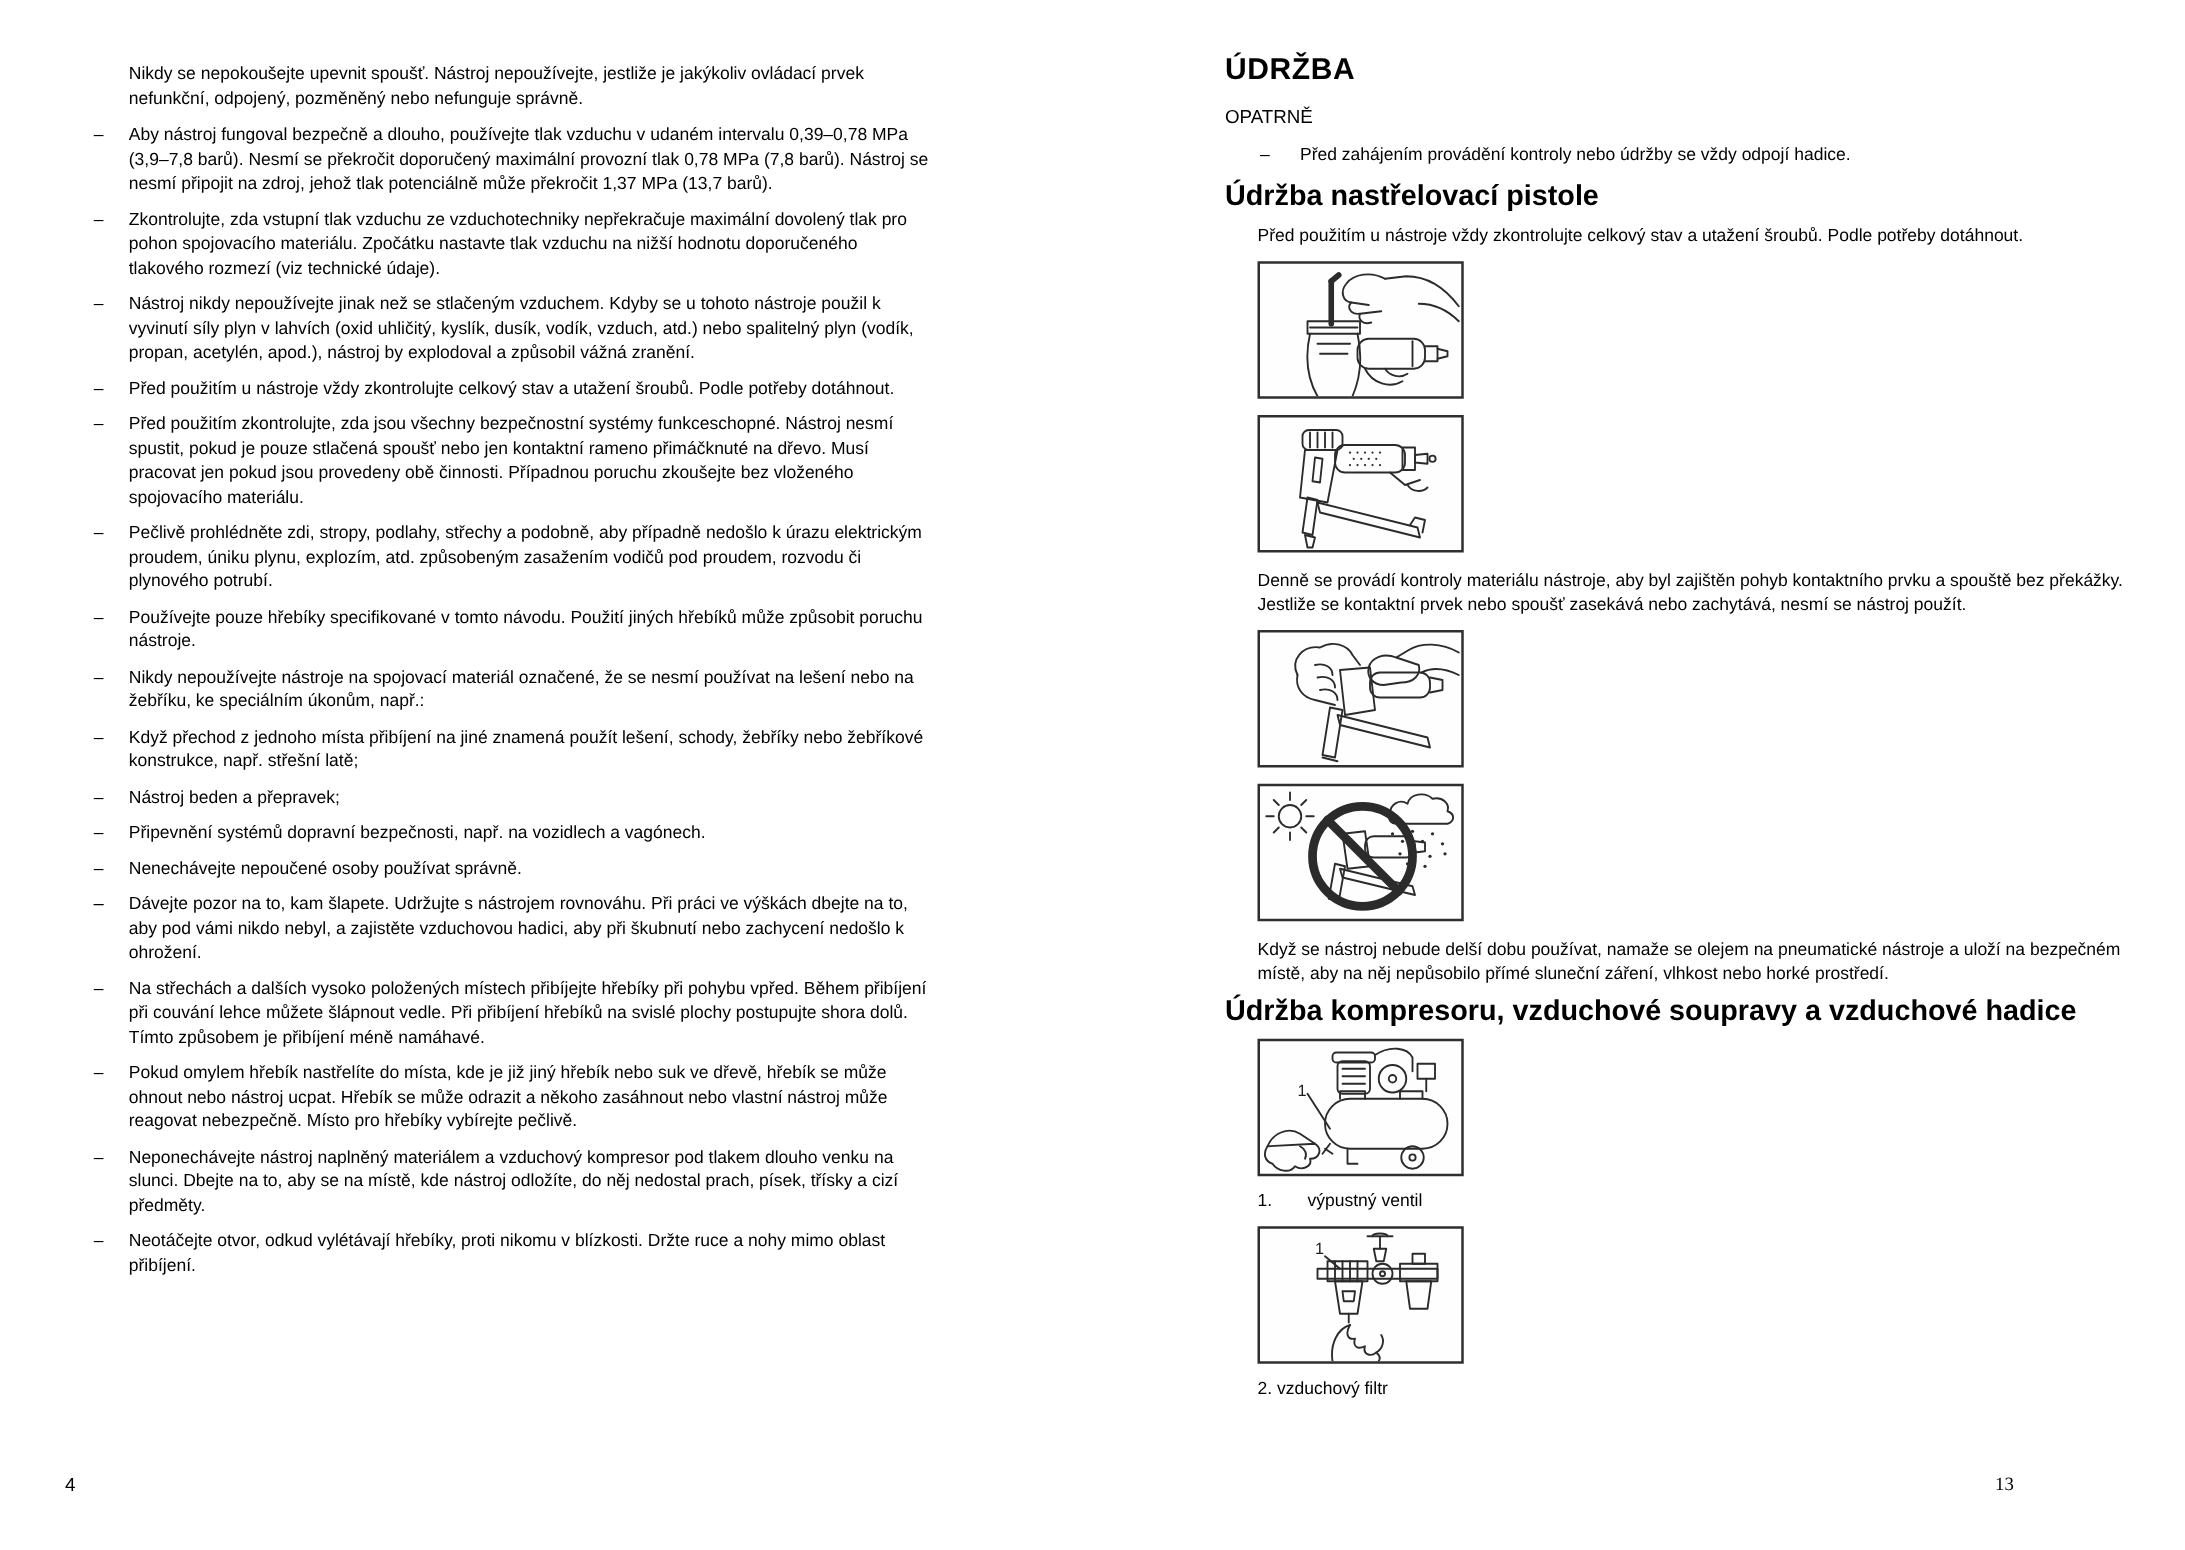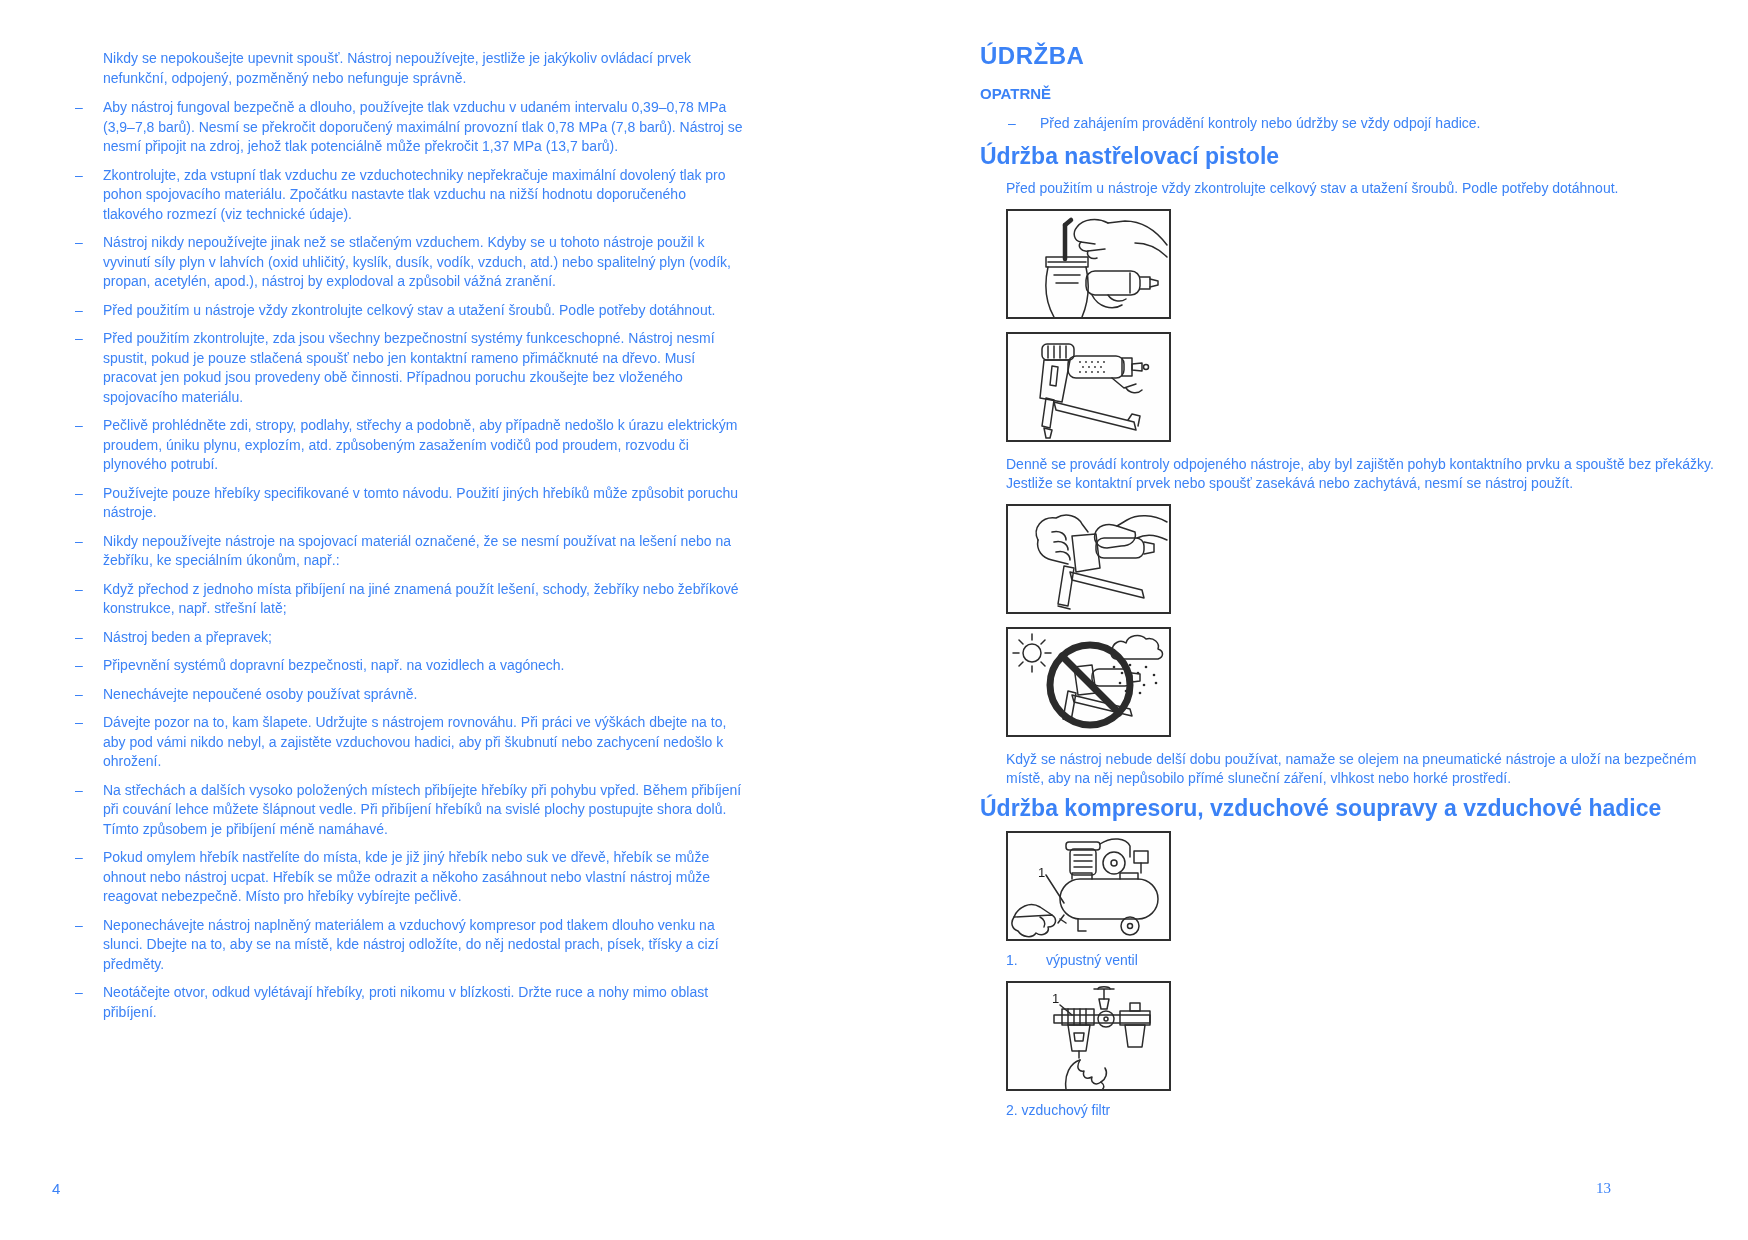--- a/index.html
+++ b/index.html
@@ -2,21 +2,21 @@
 <html lang="cs"><head>
 <meta charset="utf-8">
 <style>
   html, body { margin:0; padding:0; }
   .sheet {
     position: relative;
     width: 1748px;
     height: 1240px;
     background: #ffffff;
     font-family: "Liberation Sans", sans-serif;
-    color: #3b82f6;
+    color: #000000;
     overflow: hidden;
   }
   
   .col-left {
     position: absolute;
     left: 103px;
     top: 49px;
     width: 644px;
     font-size: 14px;
     line-height: 19.5px;
@@ -44,21 +44,21 @@
     margin: 0 0 18px 0;
     letter-spacing: 0.5px;
   }
   .col-right h2 {
     font-size: 23px;
     font-weight: bold;
     margin: 2px 0 13px 0;
   }
   .col-right .opatrne {
     font-size: 15px;
-    font-weight: bold;
+    font-weight: normal;
     margin: 0 0 11px 0;
   }
   .caution-row { display: flex; margin: 0 0 13px 28px; }
   .caution-row .dash { width: 32px; flex: 0 0 32px; }
   .col-right p.indent { margin: 0 0 10px 26px; max-width: 726px; }
   .figure {
     width: 165px;
     height: 110px;
     margin: 0 0 13px 26px;
     border: 2px solid #2f2f2f;
@@ -251,21 +251,21 @@
         <circle cx="138" cy="33" r="2.5"></circle>
         <path d="M104,44 L116,54 L128,50"></path>
         <path d="M118,54 C122,60 130,60 134,56"></path>
         <path d="M46,68 L126,88 M48,76 L128,96 M46,68 L48,76 M126,88 L128,96"></path>
         <path d="M120,86 L124,80 L132,82 L130,92"></path>
         <path d="M38,64 L46,66 L42,94 L34,92 Z"></path>
         <path d="M36,94 L44,96 L42,104 L38,104 Z"></path>
       </svg>
     </div>
 
-    <p class="indent">Denně se provádí kontroly odpojeného nástroje, aby byl zajištěn pohyb kontaktního prvku a spouště bez překážky. Jestliže se kontaktní prvek nebo spoušť zasekává nebo zachytává, nesmí se nástroj použít.</p>
+    <p class="indent">Denně se provádí kontroly materiálu nástroje, aby byl zajištěn pohyb kontaktního prvku a spouště bez překážky. Jestliže se kontaktní prvek nebo spoušť zasekává nebo zachytává, nesmí se nástroj použít.</p>
 
     <div class="figure">
       <svg viewBox="0 0 161 106">
         <path d="M30,34 C24,22 34,10 48,12 C58,6 70,10 74,18 L80,26"></path>
         <path d="M30,34 C28,44 34,52 44,54 L60,58"></path>
         <path d="M44,26 C52,24 58,28 58,34 M46,36 C54,34 60,38 60,44 M48,46 C56,44 62,48 62,54"></path>
         <path d="M159,16 C145,8 129,8 119,14 L109,20"></path>
         <path d="M159,34 C147,28 137,28 129,32"></path>
         <path d="M109,20 C99,16 89,20 87,28 C85,36 91,42 99,42 L113,40 C123,40 129,34 127,26 Z"></path>
         <path d="M64,30 L88,28 L92,62 L68,66 Z"></path>

